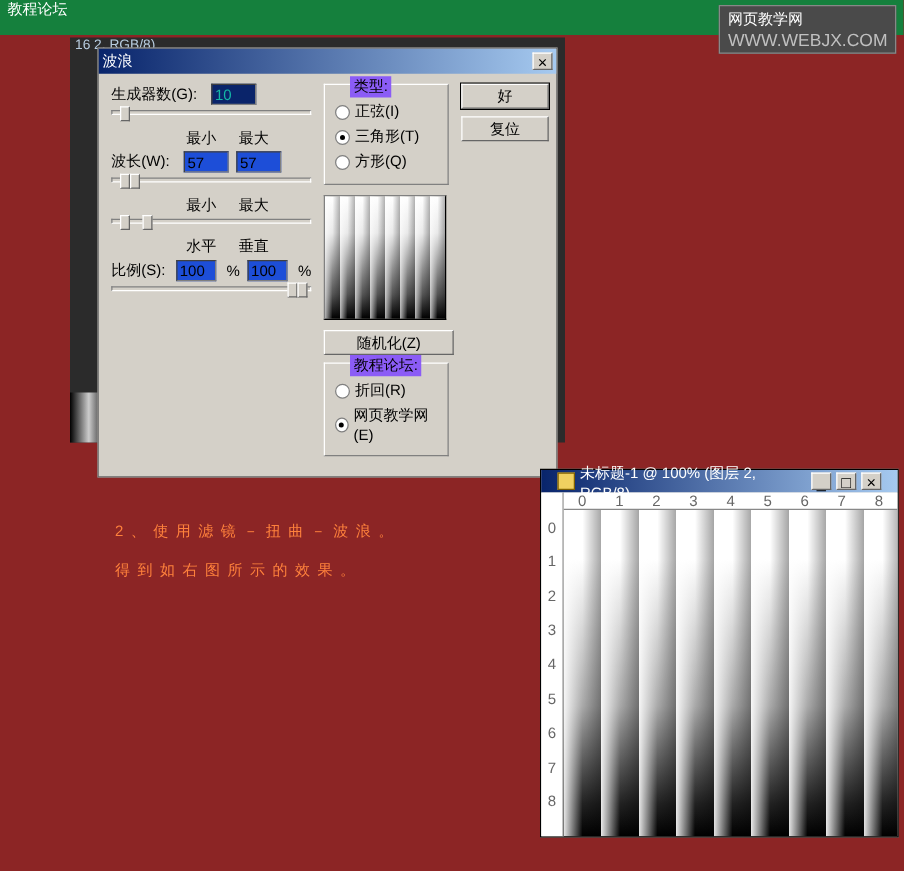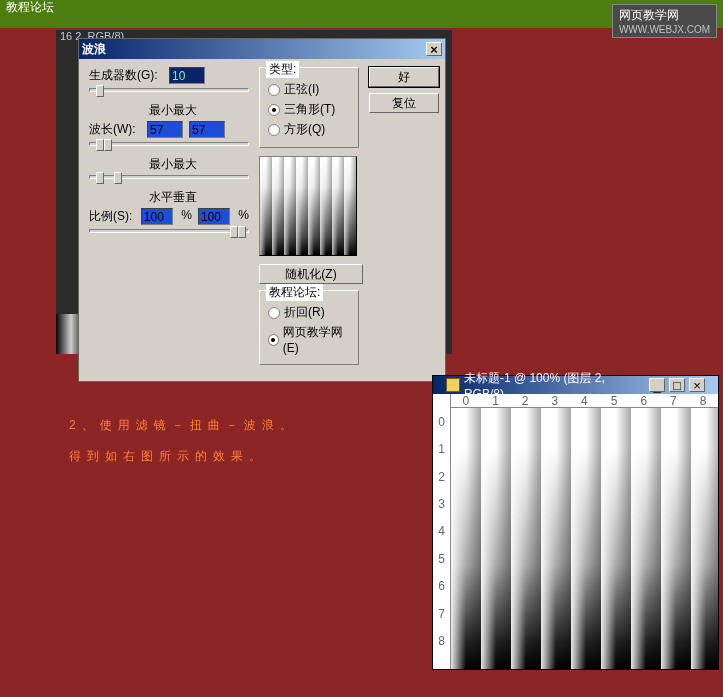--- a/index.html
+++ b/index.html
@@ -1,57 +1,57 @@
 <!DOCTYPE html>
 <html><head>
 <meta charset="utf-8">
 <style>
 *{box-sizing:border-box;margin:0;padding:0;font-family:"SimSun","宋体",sans-serif;font-size:12px}
 body{background:#8c2525;width:723px;height:697px;position:relative;overflow:hidden}
-.top-bar{position:absolute;top:0;left:0;right:0;height:28px;background:#4d7c0f;color:#fff;padding:0 6px;line-height:14px}
+.top-bar{position:absolute;top:0;left:0;right:0;height:28px;background:#15803d;color:#fff;padding:0 6px;line-height:14px}
 .top-bar .sub{font-size:10px;color:#d0d8e8}
 .logo{position:absolute;top:4px;right:6px;background:#4a4a4a;border:1px solid #888;color:#fff;padding:2px 6px;font-size:11px}
-.logo .sm{font-size:10px;color:#c0c0c0;display:block;text-align:center}
+.logo .sm{font-size:14px;color:#c0c0c0;display:block;text-align:center}
 .dialog-bg{position:absolute;top:30px;left:56px;width:396px;height:324px;background:#2b2b2b}
 .dialog-bg-hint{position:absolute;top:30px;left:60px;color:#b8cde0;font-size:11px}
 .strip{position:absolute;bottom:0;left:0;width:210px;height:40px;background:repeating-linear-gradient(90deg,#000 0,#ccc 15px,#000 30px)}
 .dialog{position:absolute;top:38px;left:78px;width:368px;background:#d4d0c8;border:1px solid #666}
-.titlebar{height:20px;background:linear-gradient(90deg,#08246b,#a6caf0);color:#fff;display:flex;align-items:center;padding:0 3px;font-weight:bold}
+.titlebar{height:20px;background:linear-gradient(90deg,#08246b,#a6caf0);color:#fff;display:flex;align-items:center;padding:0 3px;font-weight:normal}
 .titlebar .spacer{flex:1}
 .tbtn{width:16px;height:14px;background:#d4d0c8;border:1px solid #fff;border-right-color:#666;border-bottom-color:#666;display:flex;align-items:center;justify-content:center;color:#000;font-size:13px;line-height:1;margin-left:2px}
 .dbody{padding:8px 10px;display:flex;gap:10px}
 .left-col{width:160px}
-.row{display:flex;margin-bottom:4px;gap:6px}
+.row{display:flex;align-items:center;margin-bottom:4px;gap:6px}
 .lbl{color:#000}
 .tinput{width:36px;height:17px;background:#1d4ed8;border:1px solid #7f7f7f;border-top-color:#404040;border-left-color:#404040;padding:1px 2px}
-.tinput.hl{background:#0a246a;color:#86efac}
+.tinput.hl{background:#0a246a;color:#14b8a6}
 .slider-track{height:4px;background:#d4d0c8;border:1px solid #808080;border-bottom-color:#fff;border-right-color:#fff;margin:2px 0 10px;position:relative}
 .slider-thumb{position:absolute;top:-4px;width:8px;height:12px;background:#d4d0c8;border:1px solid #fff;border-right-color:#666;border-bottom-color:#666}
-.pair-head{display:flex;gap:0;margin-left:60px;margin-bottom:2px}
+.pair-head{display:flex;gap:18px;margin-left:60px;margin-bottom:2px}
 .mid-col{width:100px}
 .groupbox{border:1px solid #808080;border-left-color:#fff;border-top-color:#fff;position:relative;padding:10px 8px 6px;margin-bottom:8px}
-.grouplabel{position:absolute;top:-7px;left:6px;background:#ffffff;padding:0 3px}
+.grouplabel{position:absolute;top:-7px;left:20px;background:#8b5cf6;padding:0 3px}
 .radio-row{display:flex;align-items:center;gap:4px;margin:3px 0}
 .radio{width:12px;height:12px;border-radius:50%;background:#fff;border:1px solid #808080;display:flex;align-items:center;justify-content:center}
 .radio.checked::after{content:"";width:4px;height:4px;border-radius:50%;background:#000}
 .preview{width:98px;height:100px;border:1px solid #000;border-top-color:#808080;border-left-color:#808080;background:linear-gradient(#fff 0%,#e8e8e8 30%,#555 80%,#000 100%);position:relative;overflow:hidden}
 .preview::before{content:"";position:absolute;inset:0;background:repeating-linear-gradient(90deg,rgba(255,255,255,0.7) 0,rgba(255,255,255,0) 6px,rgba(0,0,0,0.3) 12px)}
 .btn{width:70px;height:20px;background:#d4d0c8;border:1px solid #fff;border-right-color:#666;border-bottom-color:#666;display:flex;align-items:center;justify-content:center;margin-bottom:6px}
 .btn.default{box-shadow:0 0 0 1px #000}
 .right-col{display:flex;flex-direction:column;align-items:center}
 .ps-window{position:absolute;top:375px;left:432px;width:287px;height:295px;background:#d4d0c8;border:1px solid #000}
 .ps-title{height:18px;background:linear-gradient(90deg,#08246b,#a6caf0);color:#fff;display:flex;align-items:center;padding:0 13px;font-size:11px}
 .ps-title .ic{width:14px;height:14px;background:#f0d060;border:1px solid #806000;margin-right:4px}
 .winbtns{display:flex;gap:2px}
 .ps-body{position:absolute;top:18px;left:0;right:0;bottom:0;display:flex}
 .ruler-v{width:18px;background:#fff;border-right:1px solid #888;font-size:9px;color:#666;display:flex;flex-direction:column;justify-content:space-around;align-items:center;padding:14px 0}
 .ruler-h{position:absolute;top:0;left:18px;right:0;height:14px;background:#fff;border-bottom:1px solid #888;font-size:9px;color:#666;display:flex;justify-content:space-around;align-items:center}
 .canvas{flex:1;margin-top:14px;background:linear-gradient(#fff 0%,#fff 15%,#aaa 60%,#222 90%,#000 100%);position:relative;overflow:hidden}
 .canvas::before{content:"";position:absolute;inset:0;background:repeating-linear-gradient(90deg,rgba(255,255,255,0.9) 0,rgba(255,255,255,0) 15px,rgba(0,0,0,0.35) 30px)}
-.instruct{position:absolute;top:410px;left:69px;color:#fe813c;font-size:18px;letter-spacing:6px;line-height:2.6}
+.instruct{position:absolute;top:410px;left:92px;color:#fe813c;font-size:18px;letter-spacing:6px;line-height:2.6}
 .pct{margin-left:2px}
 .outer-titlebar-hint{position:absolute;top:30px;left:240px;color:#333;font-size:15px;letter-spacing:2px}
 </style>
 </head>
 <body>
 
 <div class="top-bar">
   <div>教程论坛</div>
 </div>
 <div class="logo">

